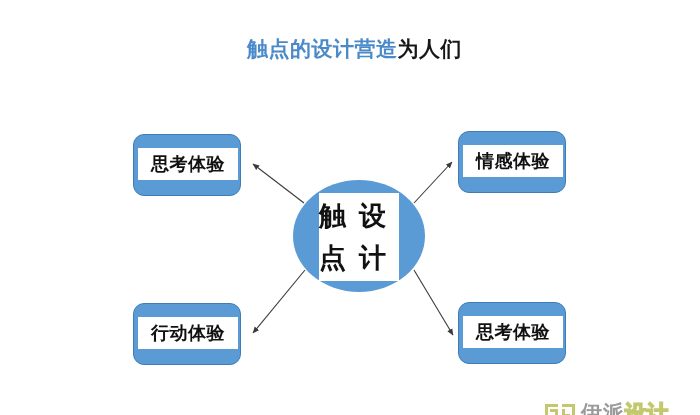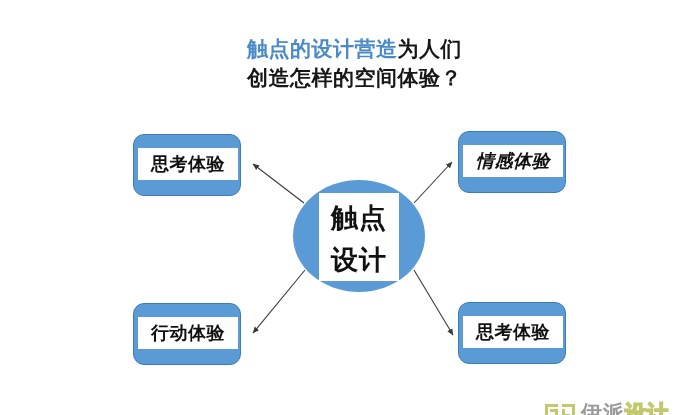--- a/index.html
+++ b/index.html
@@ -46,23 +46,23 @@
     border-radius: 50%;
   }
   #center-label-box {
     position: absolute;
     left: 26px;
     top: 13px;
     width: 80px;
     height: 88px;
     background: #ffffff;
     display: flex;
-    flex-direction: column;
+    flex-direction: row;
     align-items: center;
-    justify-content: flex-end;
+    justify-content: center;
     line-height: 42px;
   }
   #center-label-box span {
     font-size: 27px;
     font-weight: bold;
     color: #111111;
     letter-spacing: 1px;
   }
 
   
@@ -87,21 +87,21 @@
     justify-content: center;
   }
   .node .inner span {
     font-size: 18px;
     font-weight: bold;
     color: #111111;
     letter-spacing: 0.5px;
     white-space: nowrap;
   }
   #node-0 { left: 133px; top: 134px; }
-  #node-1 { left: 458px; top: 131px; font-style: italic; }
+  #node-1 { left: 458px; top: 131px; }
   #node-2 { left: 133px; top: 303px; }
   #node-3 { left: 458px; top: 302px; }
 
   
   #arrows {
     position: absolute;
     left: 0;
     top: 0;
     width: 700px;
     height: 415px;
@@ -159,21 +159,20 @@
 </style>
 </head>
 <body>
 
 <div id="canvas">
 
   <div id="title">
     <div>
       <span class="accent">触点的设计营造</span><span class="plain">为人们</span>
     </div>
-    <div class="plain">创造怎样的空间体验？</div>
   </div>
 
   <svg id="arrows" viewBox="0 0 700 415" xmlns="http://www.w3.org/2000/svg">
     <defs>
       <marker id="ah" markerWidth="7" markerHeight="7" refX="5.6" refY="3" orient="auto" markerUnits="strokeWidth">
         <path d="M0,0.4 L6,3 L0,5.6 z" fill="#3a3a3a"></path>
       </marker>
     </defs>
     <line x1="304" y1="203" x2="253" y2="164" stroke="#3a3a3a" stroke-width="1.1" marker-end="url(#ah)"></line>
     <line x1="414" y1="203" x2="452" y2="162" stroke="#3a3a3a" stroke-width="1.1" marker-end="url(#ah)"></line>

